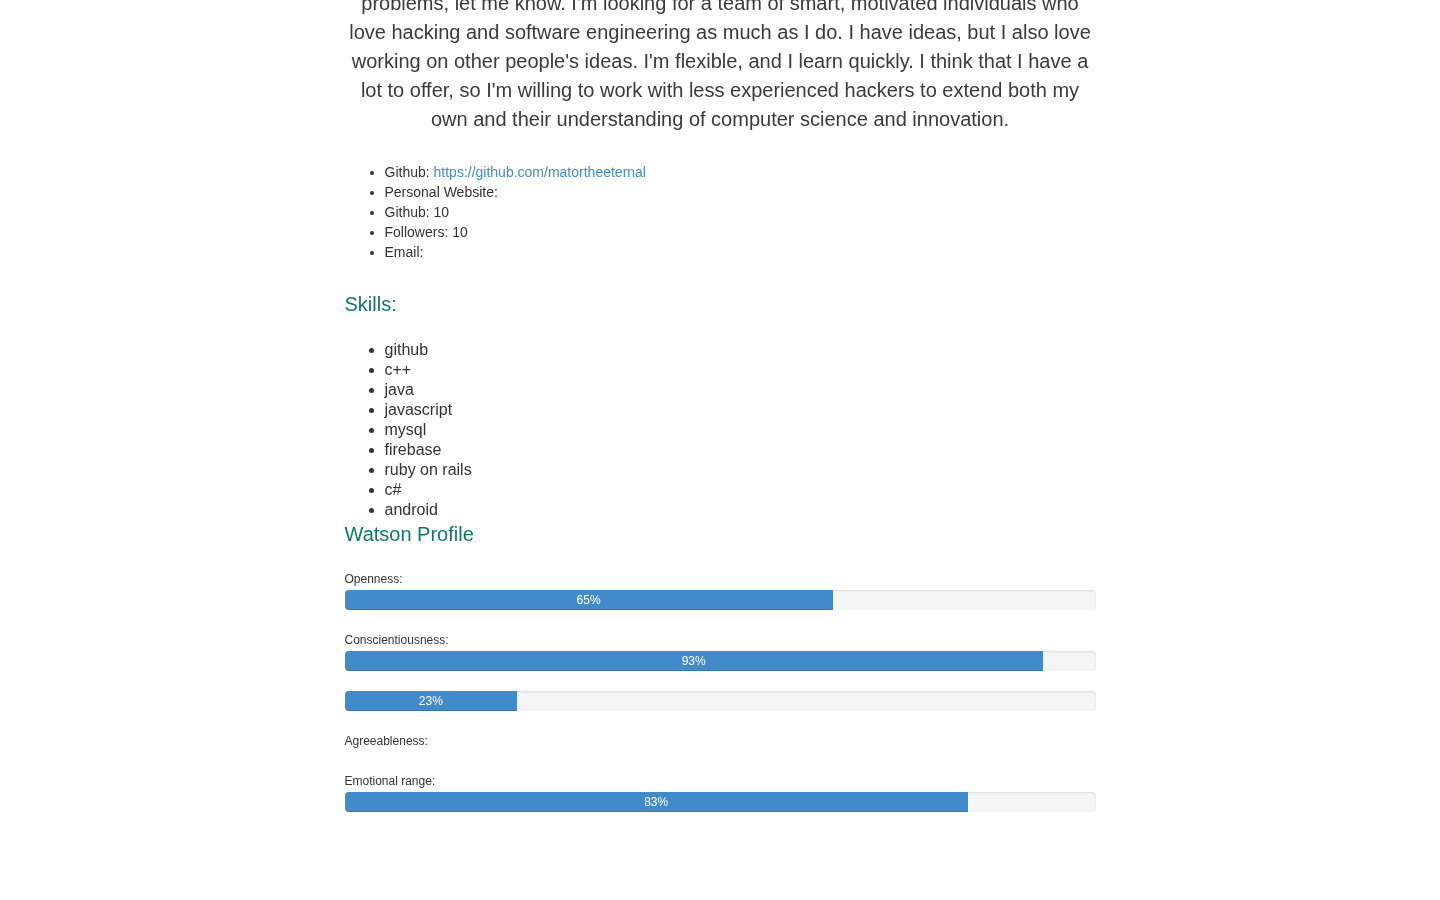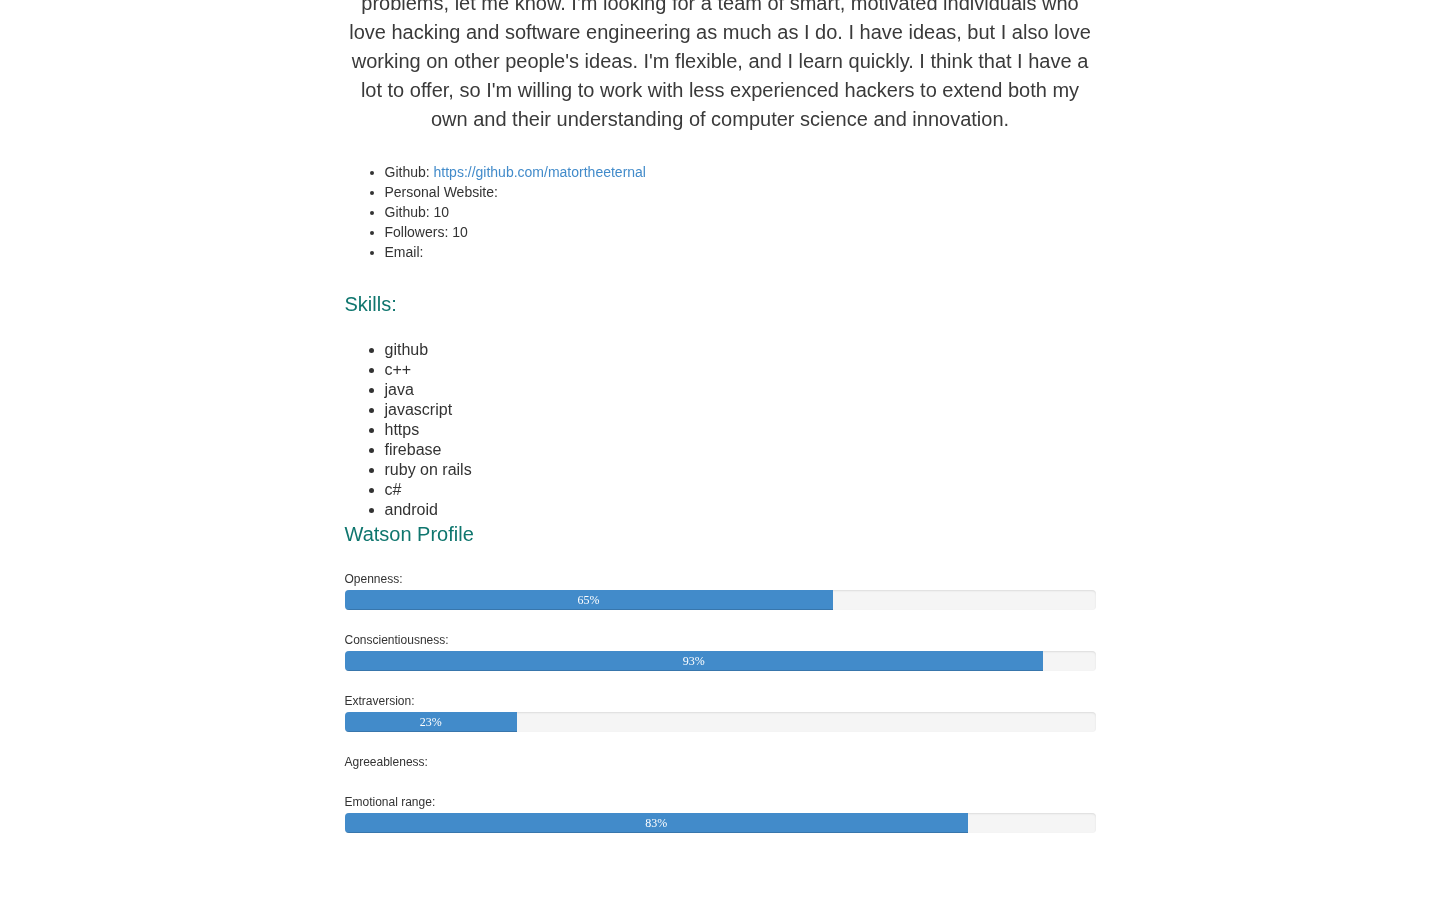--- a/index.html
+++ b/index.html
@@ -66,21 +66,20 @@
     box-shadow: inset 0 1px 2px rgba(0,0,0,0.1);
   }
   .progress-bar {
     height: 100%;
     background: var(--accent, #428bca);
     color: #ffffff;
     font-size: 12px;
     line-height: 20px;
     text-align: center;
     box-shadow: inset 0 -1px 0 rgba(0,0,0,0.15);
-    font-family: Liberation Serif, serif;
   }
 </style>
 </head>
 <body>
 
 <div class="container">
 
   <p class="bio">problems, let me know. I'm looking for a team of smart, motivated individuals who love hacking and software engineering as much as I do. I have ideas, but I also love working on other people's ideas. I'm flexible, and I learn quickly. I think that I have a lot to offer, so I'm willing to work with less experienced hackers to extend both my own and their understanding of computer science and innovation.</p>
 
   <ul class="info-list">
@@ -91,21 +90,21 @@
       <li><span>Email:</span></li>
     </ul>
 
   <h2 class="section-heading">Skills:</h2>
 
   <ul class="skills-list">
       <li>github</li>
       <li>c++</li>
       <li>java</li>
       <li>javascript</li>
-      <li>https</li>
+      <li>mysql</li>
       <li>firebase</li>
       <li>ruby on rails</li>
       <li>c#</li>
       <li>android</li>
     </ul>
 
   <h2 class="section-heading watson-heading">Watson Profile</h2>
 
   <div class="traits">
       <div class="trait">
@@ -114,21 +113,20 @@
           <div class="progress-bar" style="width: 65%;">65%</div>
         </div>
       </div>
       <div class="trait">
         <div class="trait-label">Conscientiousness:</div>
         <div class="progress">
           <div class="progress-bar" style="width: 93%;">93%</div>
         </div>
       </div>
       <div class="trait">
-        <div class="trait-label">Extraversion:</div>
         <div class="progress">
           <div class="progress-bar" style="width: 23%;">23%</div>
         </div>
       </div>
       <div class="trait">
         <div class="trait-label">Agreeableness:</div>
       </div>
       <div class="trait">
         <div class="trait-label">Emotional range:</div>
         <div class="progress">

